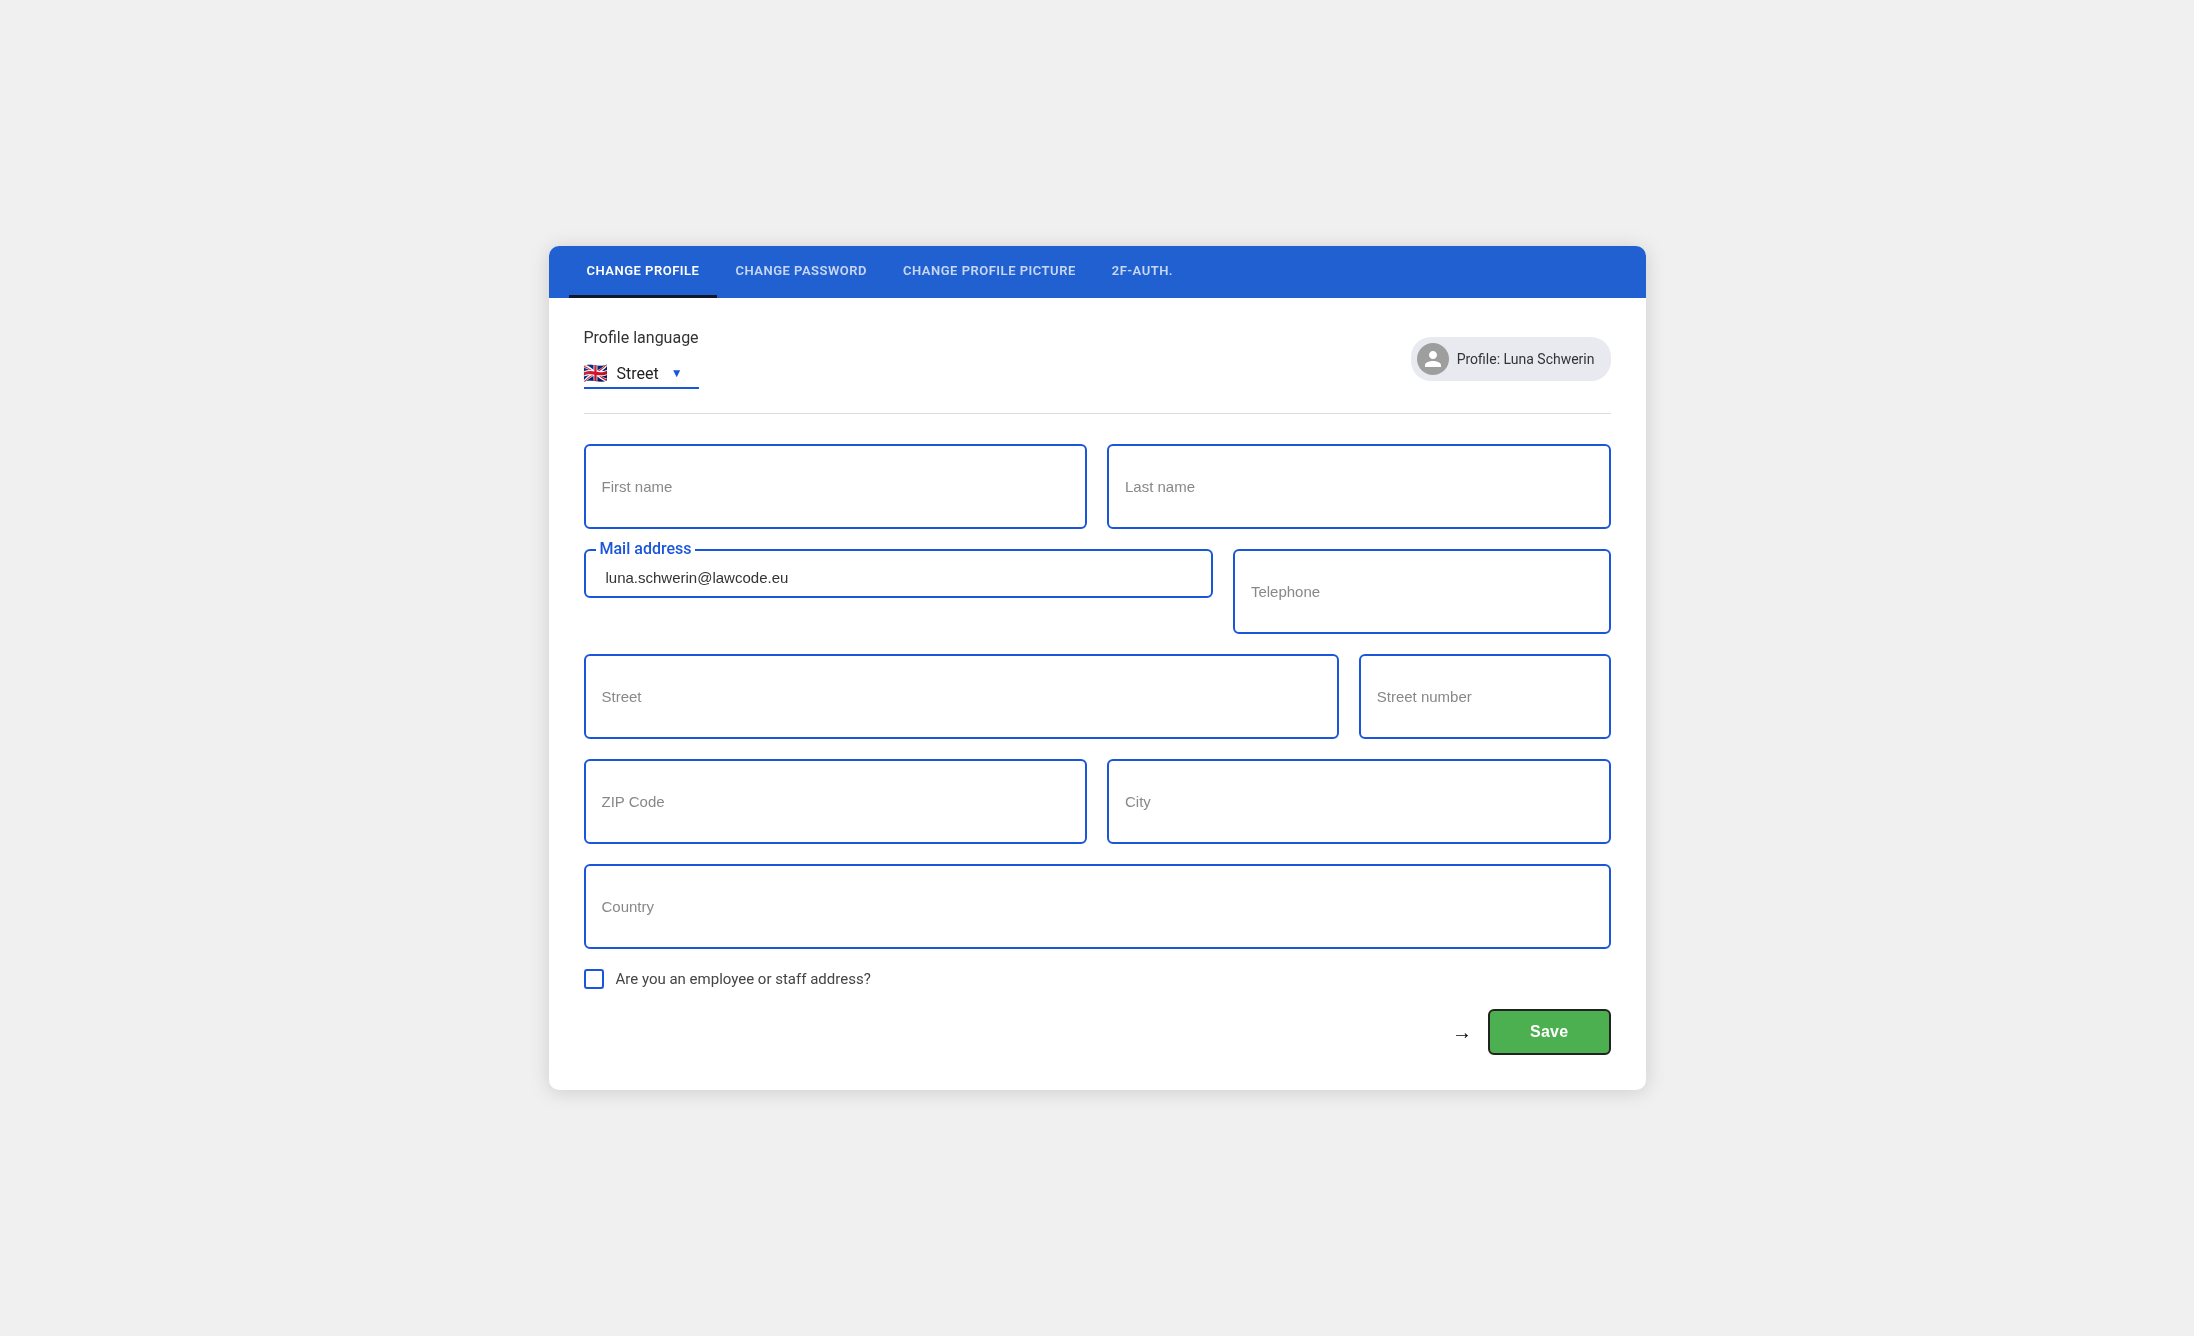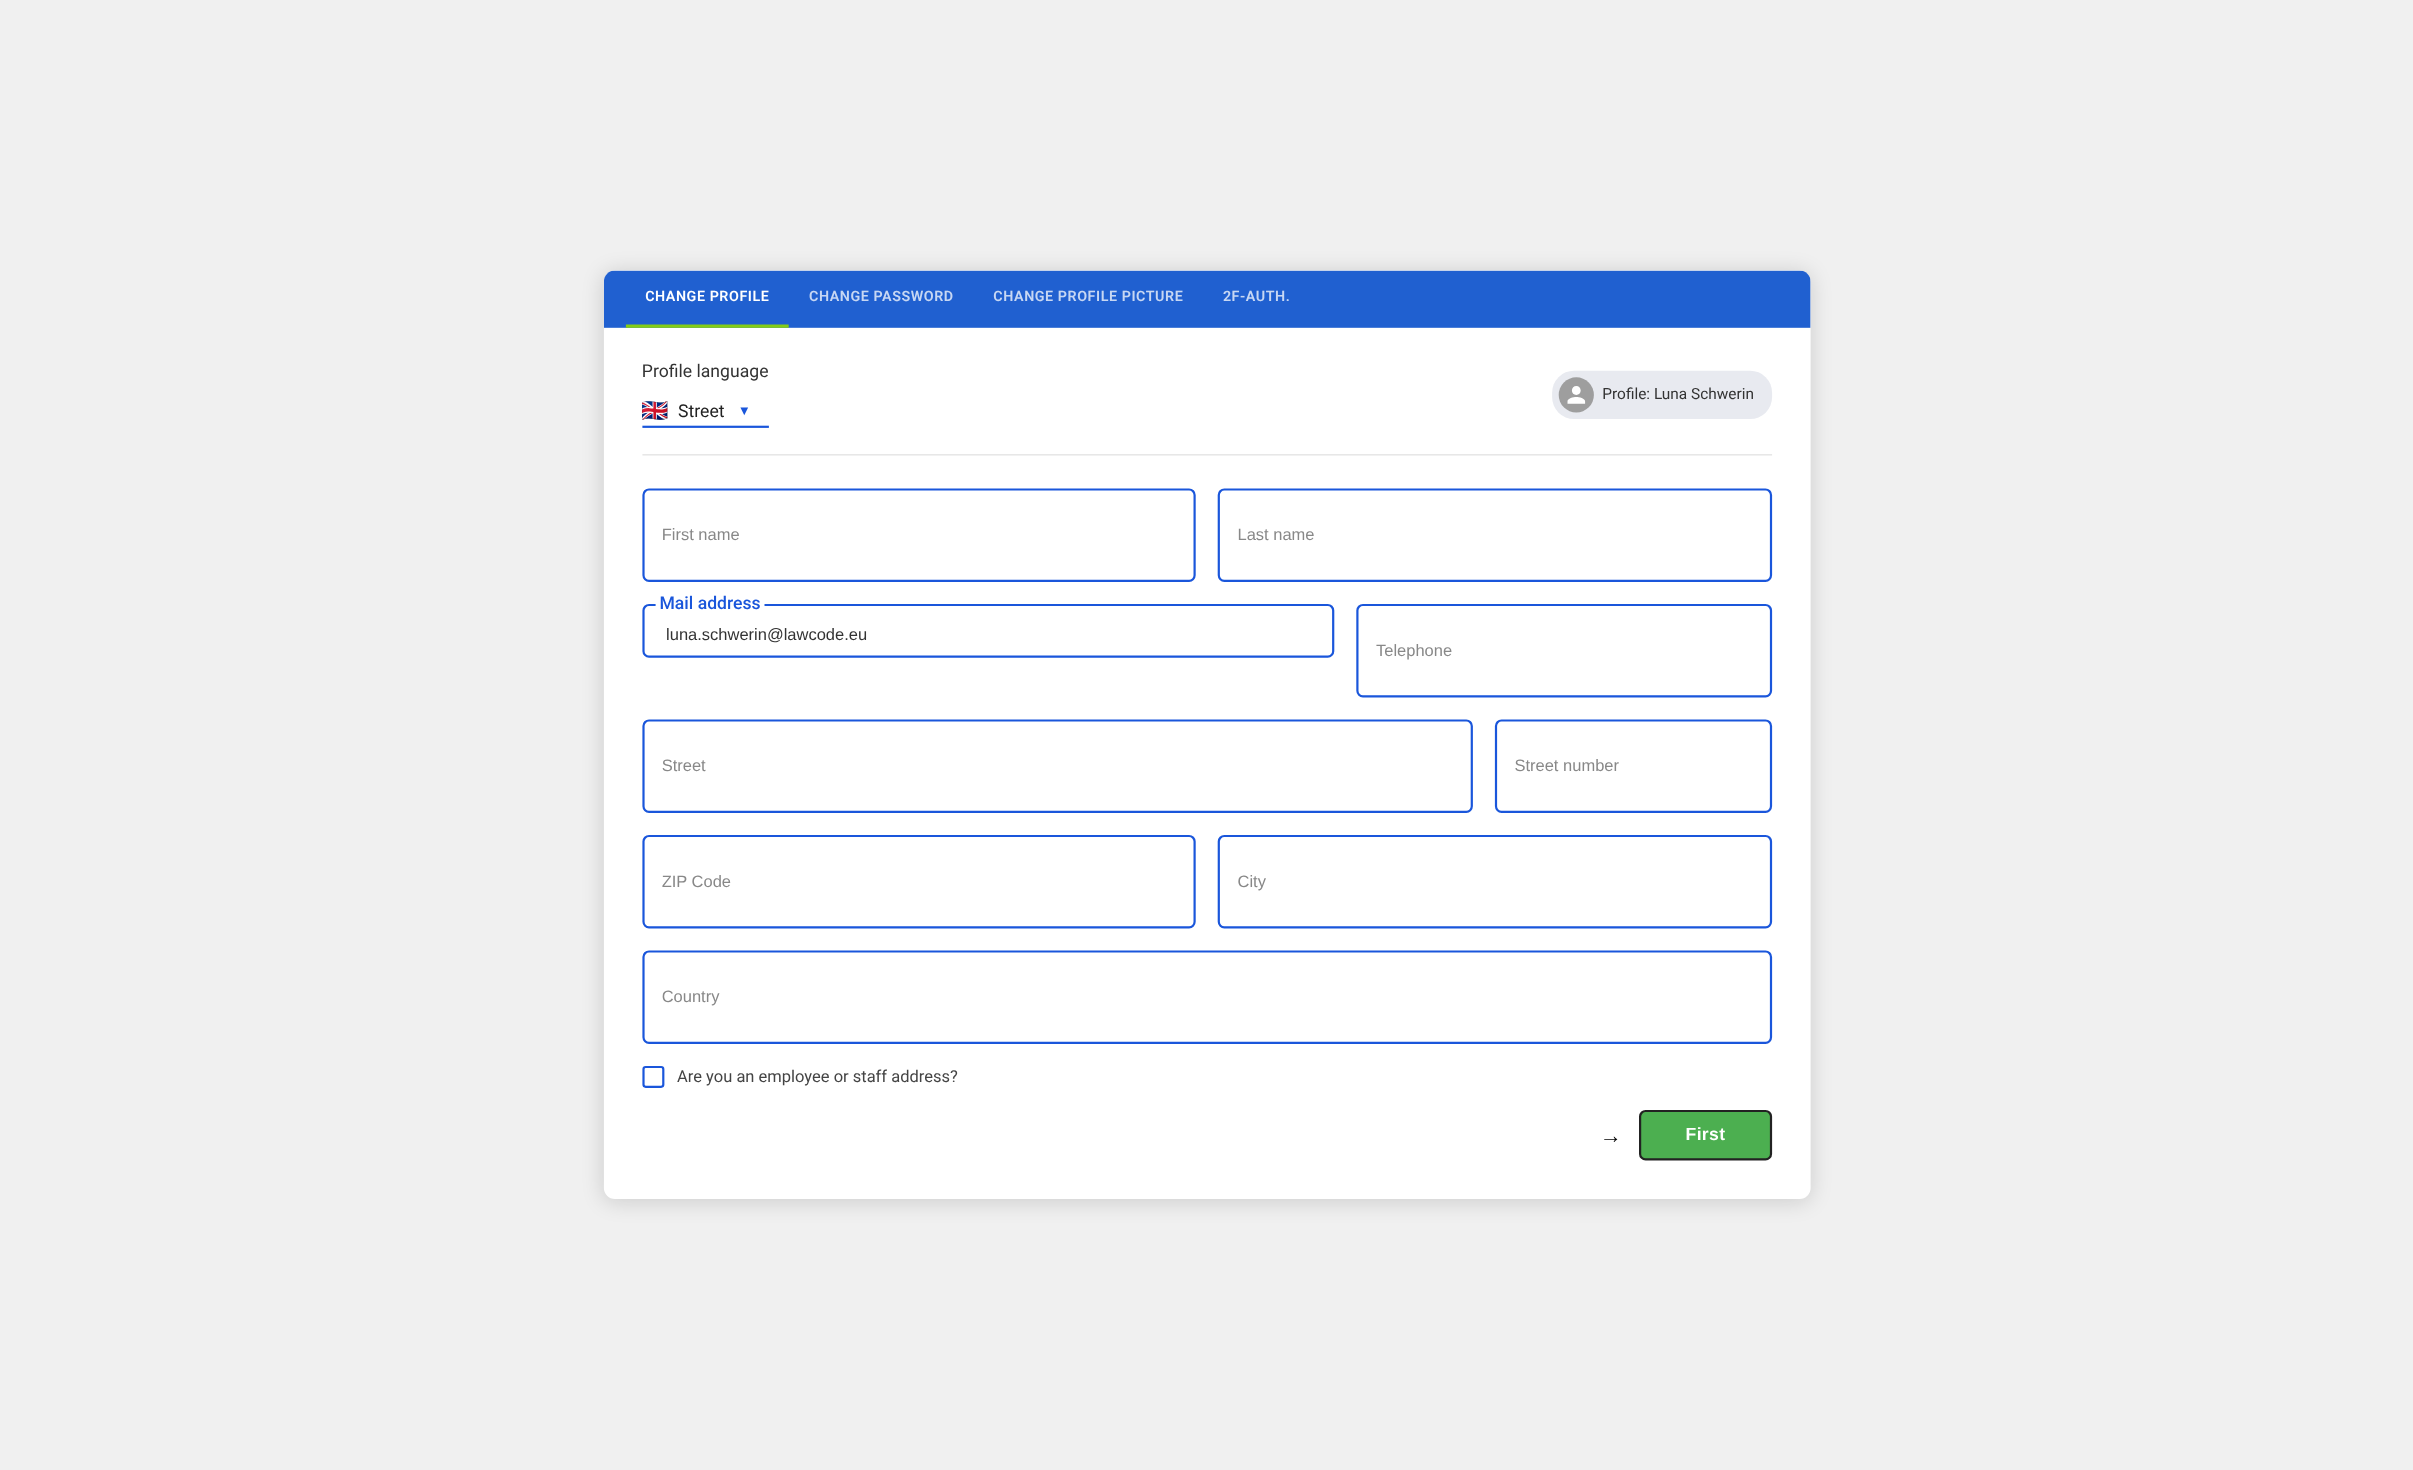--- a/index.html
+++ b/index.html
@@ -35,21 +35,21 @@
       letter-spacing: 0.5px;
       padding: 0 18px;
       display: flex;
       align-items: center;
       cursor: pointer;
       border-bottom: 3px solid transparent;
       text-transform: uppercase;
     }
     .tab-item.active {
       color: #fff;
-      border-bottom: 3px solid #84cc16;
+      border-bottom: 3px solid #0f172a;
     }
     
     .content {
       padding: 30px 35px 35px;
     }
     
     .language-row {
       display: flex;
       align-items: center;
       justify-content: space-between;
@@ -292,17 +292,17 @@
       </div>
     </div>
 
     <div class="checkbox-row">
       <input type="checkbox" class="checkbox-input" style="">
       <label class="checkbox-label">Are you an employee or staff address?</label>
     </div>
 
     <div class="save-row">
       <span class="arrow-icon">→</span>
-      <button class="save-btn">First</button>
+      <button class="save-btn">Save</button>
     </div>
 
   </div>
 </div>
 
 </body></html>

